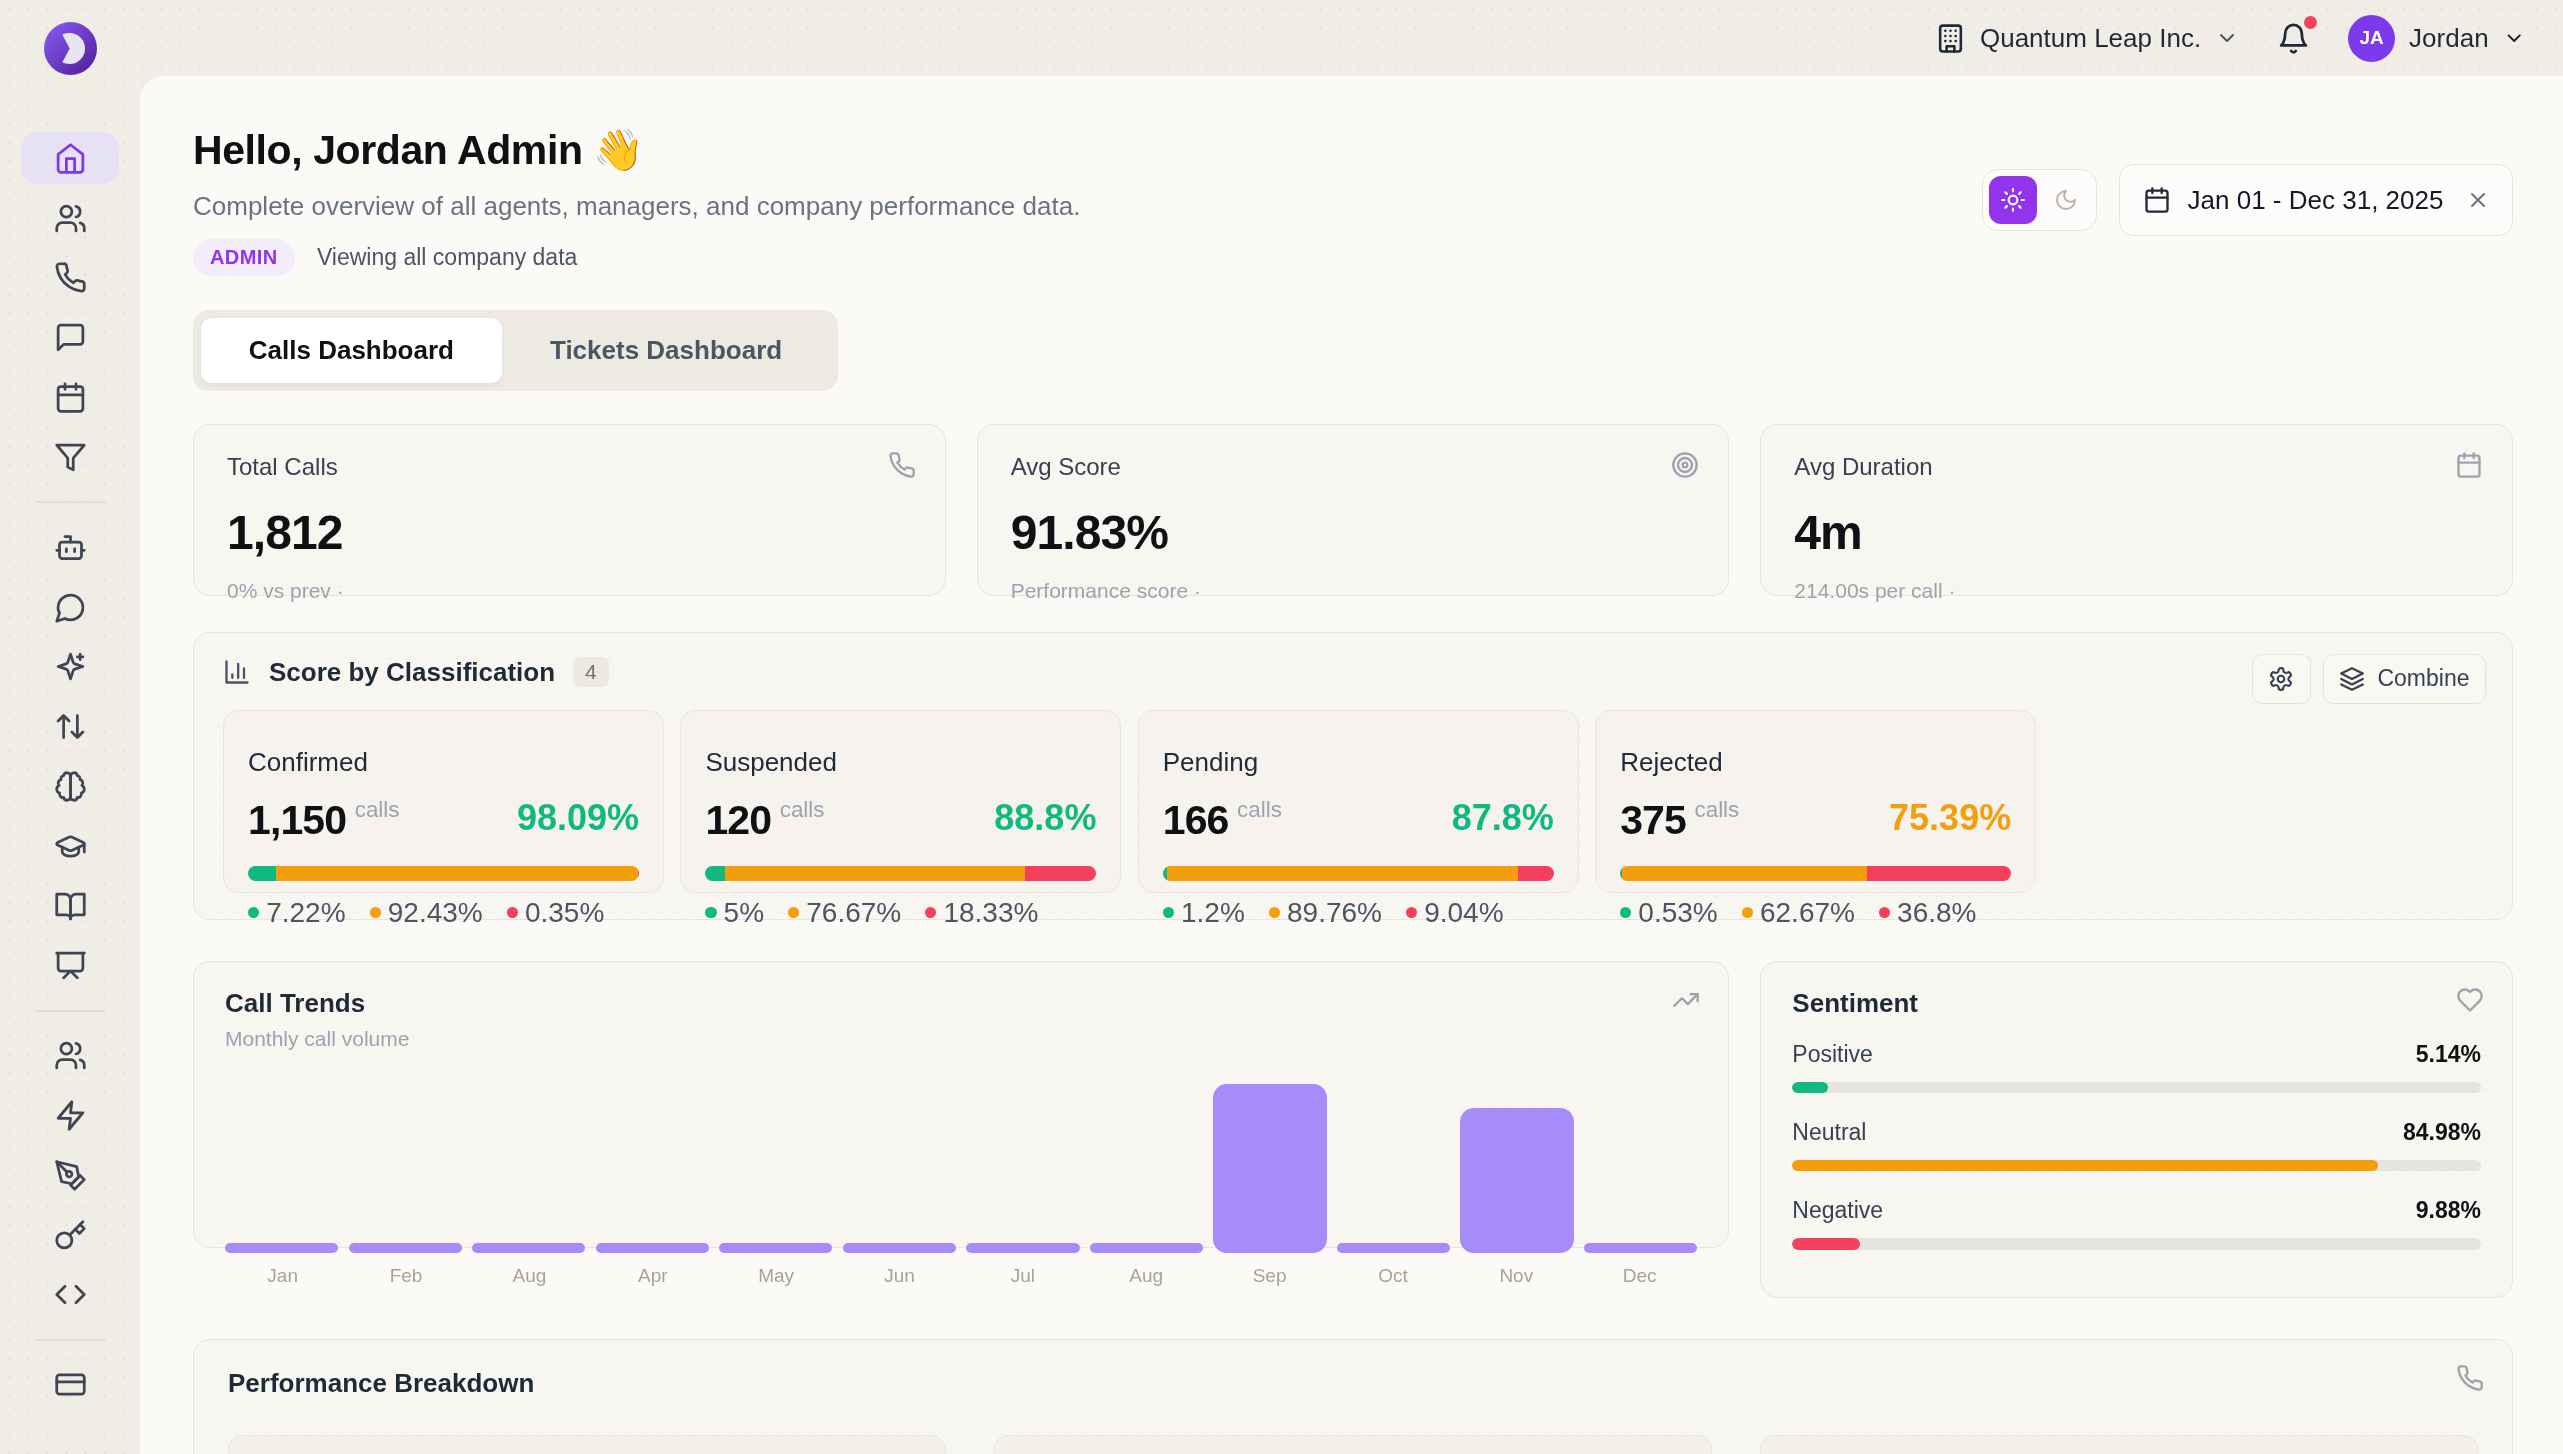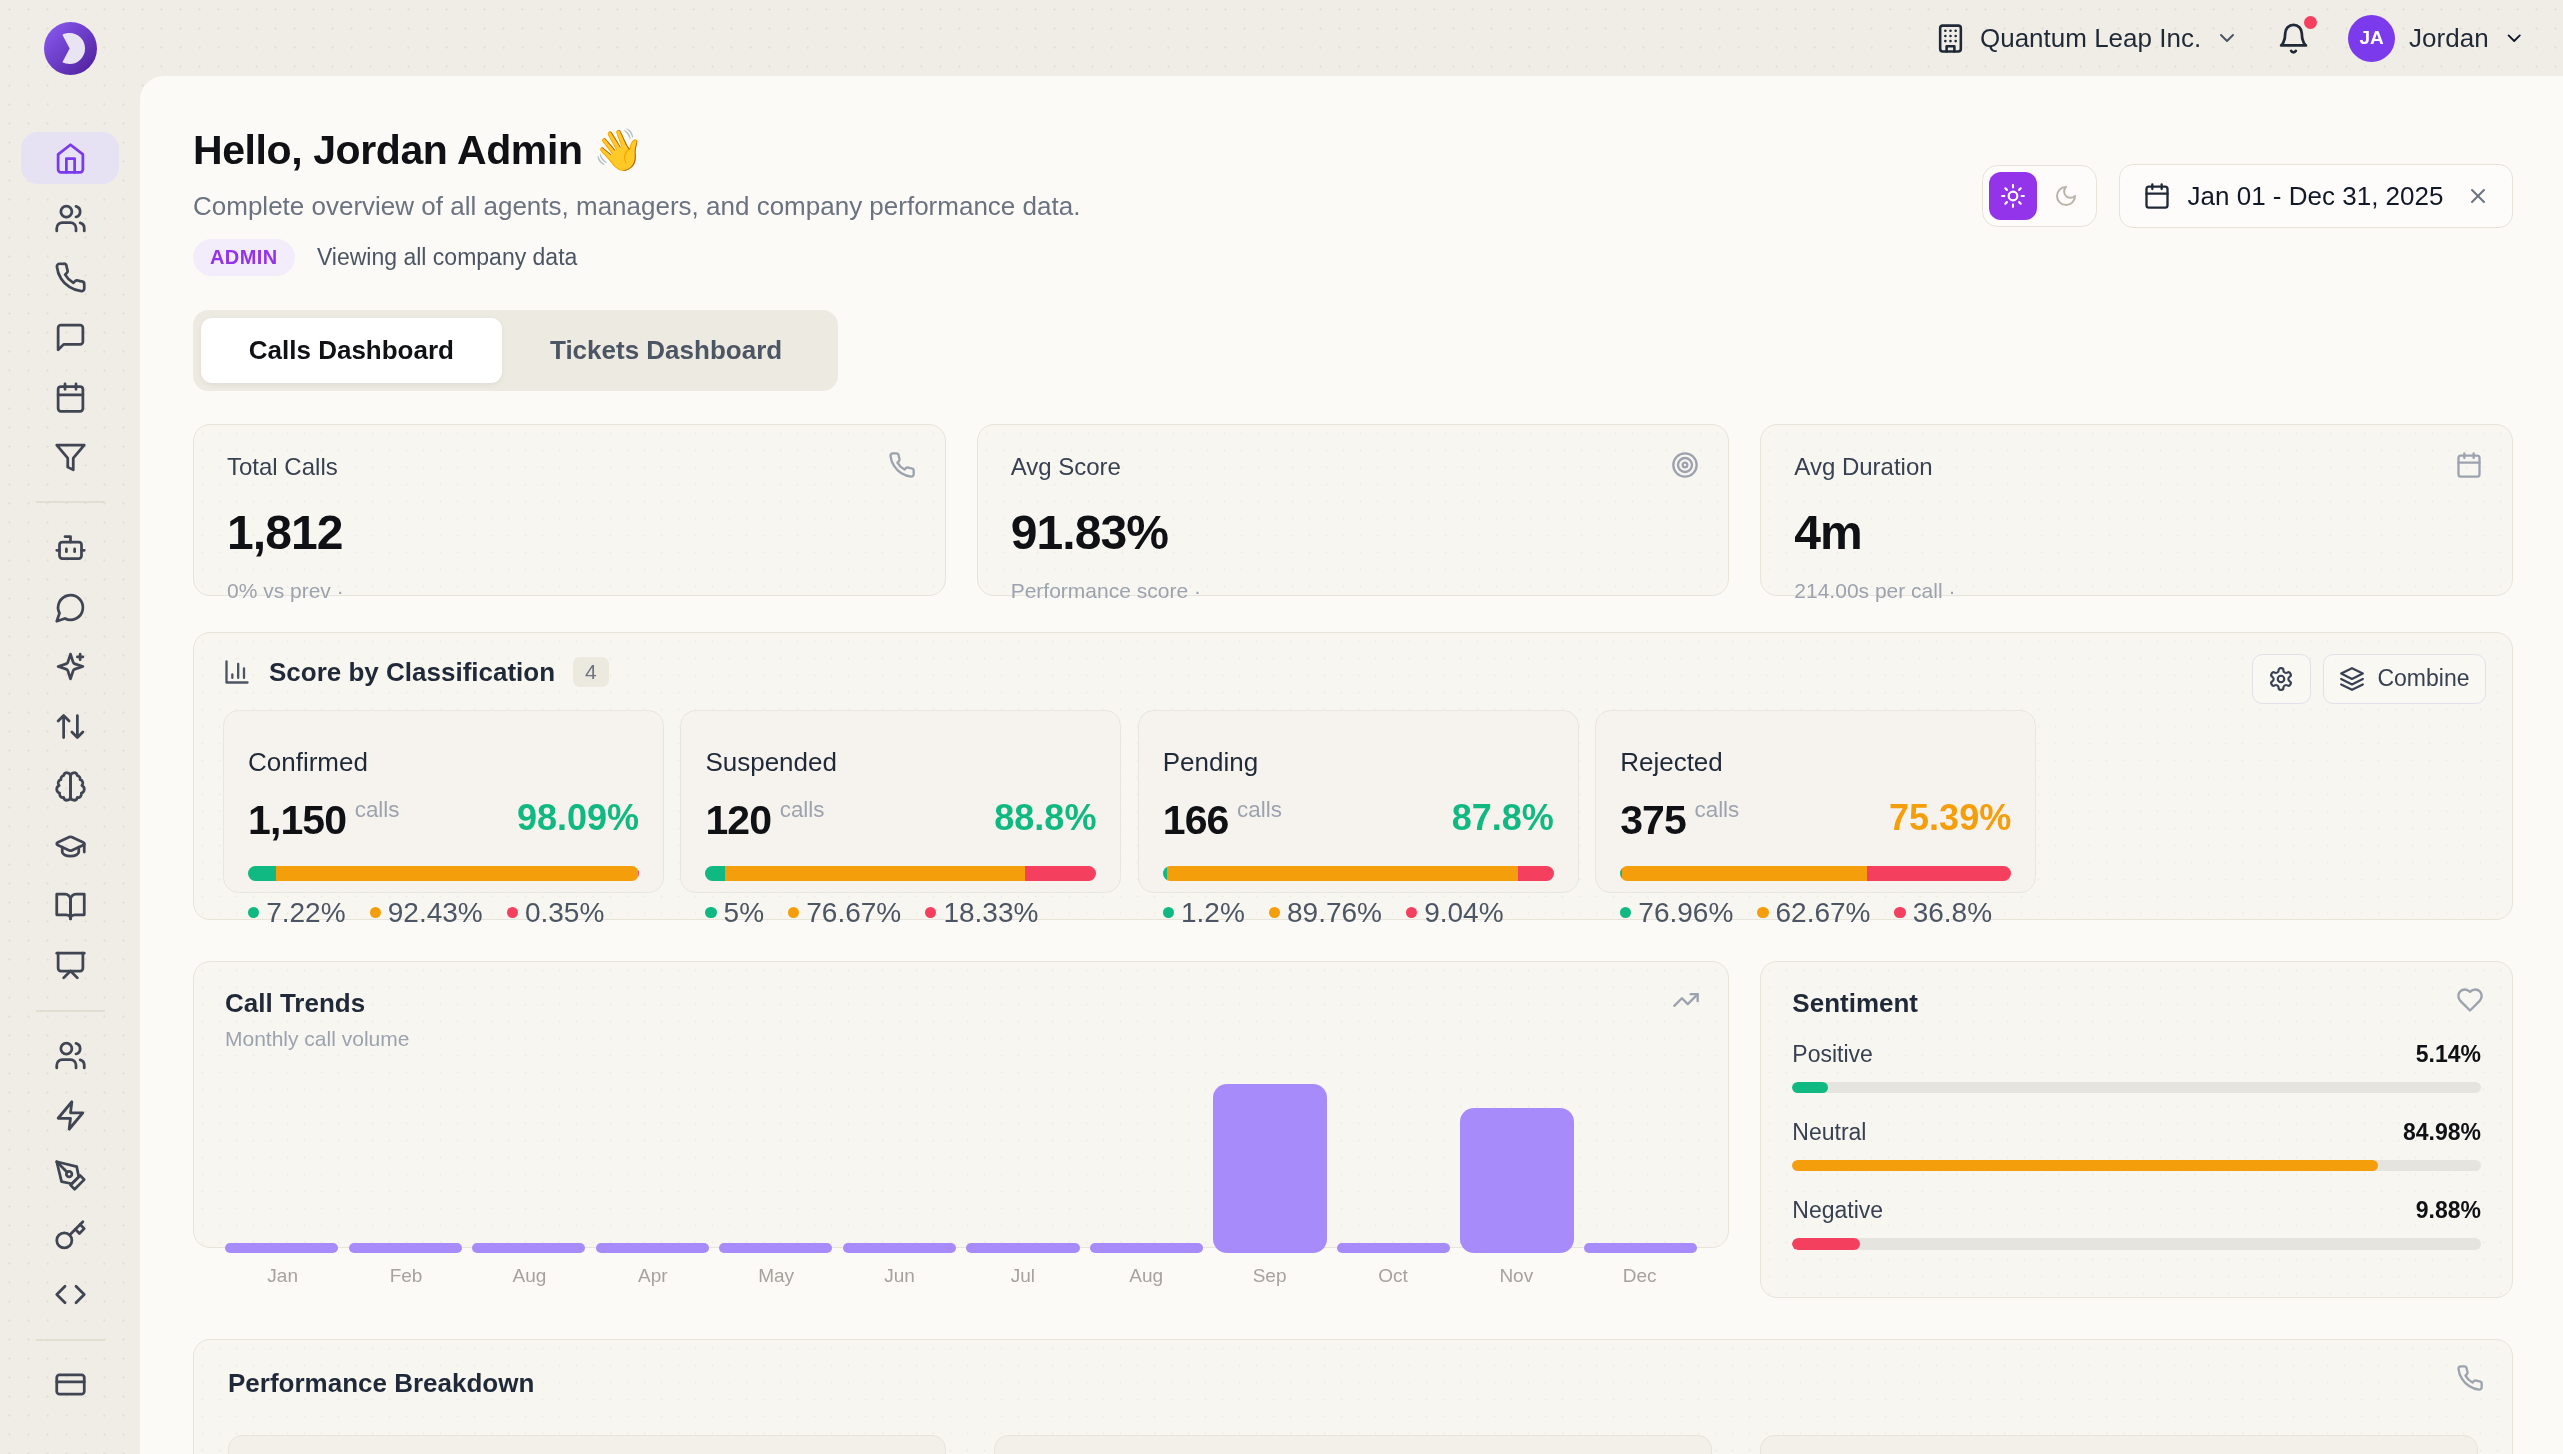--- a/index.html
+++ b/index.html
@@ -42,21 +42,21 @@
   .greeting { font-size:41px; font-weight:700; letter-spacing:-0.4px; color:#0f1115; }
   .subtitle { margin-top:17px; font-size:26px; color:#6b7280; }
   .badge-row { margin-top:17px; display:flex; align-items:center; gap:22.4px; }
   .admin-badge { background:#f3ecfb; color:#9333ea; font-size:20px; font-weight:700; letter-spacing:0.4px; padding:7px 17px; border-radius:861px; }
   .badge-note { font-size:23px; color:#4b5563; }
 
   .header-controls { position:absolute; right:0; top:38px; display:flex; align-items:center; gap:22.4px; }
   .theme-toggle { background:#fdfcfa; border:1.7px solid #e7e3da; border-radius:15.5px; padding:6px; display:flex; gap:5.2px; }
   .theme-btn { width:48px; height:48px; border-radius:12px; display:flex; align-items:center; justify-content:center; color:#b9b4aa; cursor:pointer; }
   .theme-btn.active { background:#9333ea; color:#fff; }
-  .date-picker { background:#fdfcfa; border:1.7px solid #e7e3da; border-radius:14px; height:64px; display:flex; align-items:center; gap:17px; padding:0 22.4px; cursor:pointer; }
+  .date-picker { background:#fdfcfa; border:1.7px solid #e7e3da; border-radius:14px; height:72px; display:flex; align-items:center; gap:17px; padding:0 22.4px; cursor:pointer; }
   .date-picker .cal { color:#1f2937; }
   .date-text { font-size:26px; font-weight:500; color:#111827; }
   .date-clear { color:#6b7280; margin-left:5.2px; cursor:pointer; }
 
   
   .tabs { margin-top:34px; display:inline-flex; background:#edeae1; border-radius:15.5px; padding:7.8px; }
   .tab { font-size:26px; font-weight:600; padding:17px 48px; border-radius:11.2px; color:#4b5563; cursor:pointer; }
   .tab.active { background:#ffffff; color:#0f1115; box-shadow:0 1.7px 5.2px rgba(0,0,0,.06);text-align:center; }
 
   
@@ -557,21 +557,21 @@
           <span class="class-score score-value" style="color: rgb(245, 158, 11);">75.39%</span>
         </div>
         <div class="seg-bar">
             <div class="seg s0" style="width: 0.53%;"></div>
             <div class="seg s1" style="width: 62.67%;"></div>
             <div class="seg s2" style="width: 36.8%;"></div>
           </div>
         <div class="legend">
           <span class="legend-item">
               <span class="legend-dot"></span>
-              <span>76.96%</span>
+              <span>0.53%</span>
             </span>
           <span class="legend-item">
               <span class="legend-dot"></span>
               <span>62.67%</span>
             </span>
           <span class="legend-item">
               <span class="legend-dot"></span>
               <span>36.8%</span>
             </span>
         </div>

